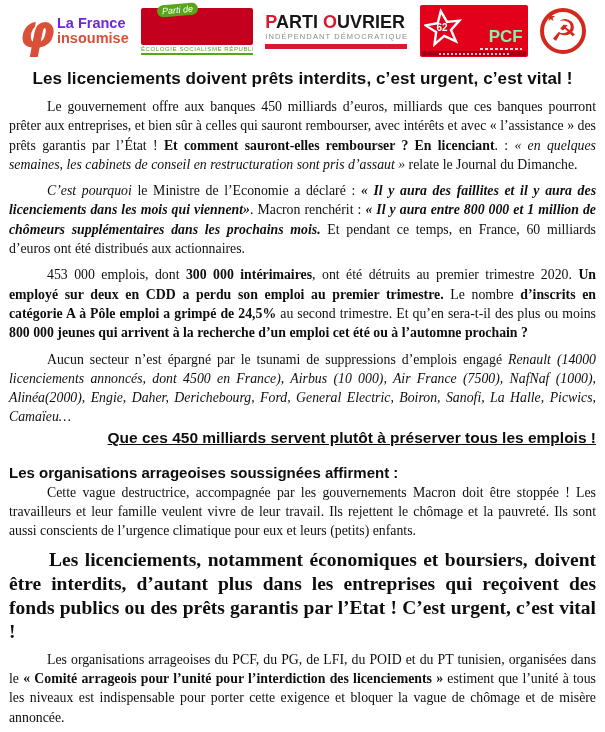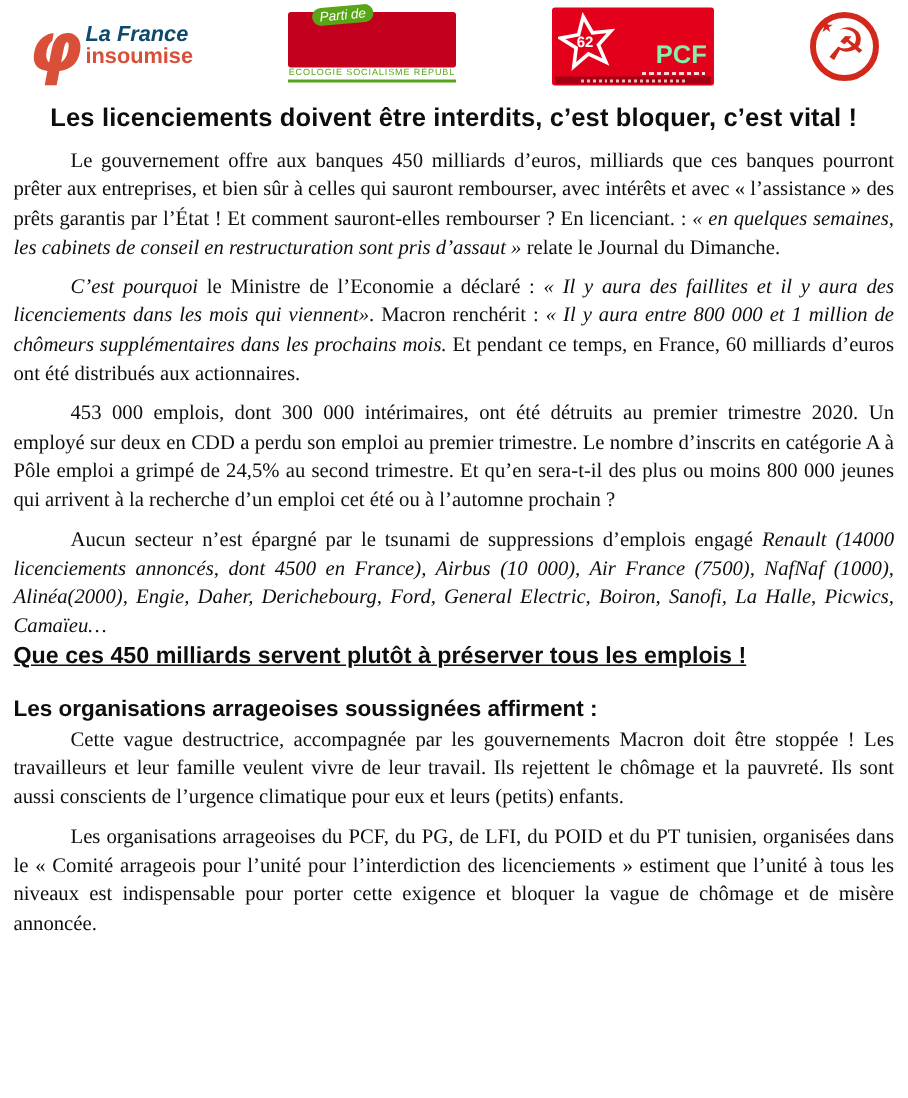--- a/index.html
+++ b/index.html
@@ -15,21 +15,21 @@
     padding:4px 10px 0 10px;height:54px;
   }
   .logo{display:flex;align-items:center;}
   
   .lfi{gap:2px;}
   .lfi .phi{
     font-family:"DejaVu Sans",sans-serif;font-style:italic;font-weight:bold;
     font-size:46px;line-height:46px;color:#d94f38;
   }
   .lfi .lfi-text{font-family:"Liberation Sans",sans-serif;font-weight:bold;font-size:14.5px;line-height:15px;}
-  .lfi .l1{color:#0c4a6e;font-style:italic;}
+  .lfi .l1{color:#6d28d9;}
   .lfi .l2{color:#d94f38;}
   
   .pg{display:block;width:112px;}
   .pg .pg-box{
     position:relative;background:#c3001d;height:37px;border-radius:2px;
     display:flex;align-items:flex-end;justify-content:center;
   }
   .pg .pg-script{
     position:absolute;top:-4px;left:16px;background:#58a618;color:#ffffff;
     font-family:"Liberation Sans",sans-serif;font-style:italic;font-size:9px;
@@ -78,25 +78,25 @@
   .hs .hs-star{position:absolute;top:-1px;left:2px;font-family:"DejaVu Sans",sans-serif;font-size:11px;color:#d3281c;}
   
   h1.title{
     font-family:"Liberation Sans",sans-serif;font-size:17px;font-weight:bold;
     text-align:center;margin:11px 4px 8px;letter-spacing:.1px;
   }
   p.body{
     font-size:13.8px;line-height:19.3px;text-align:justify;text-indent:38px;
     margin:0 0 7px;
   }
-  .b{font-weight:normal;}
+  .b{font-weight:bold;}
   .i{font-style:italic;}
   h2.banner{
     font-family:"Liberation Sans",sans-serif;font-size:15.5px;font-weight:bold;
-    text-align:left;text-decoration:underline;margin:2px 0 1px;
+    text-align:right;text-decoration:underline;margin:2px 0 1px;
   }
   h3.sub{
     font-family:"Liberation Sans",sans-serif;font-size:15px;font-weight:bold;
     margin:17px 0 2px;
   }
   p.statement{
     font-size:19.5px;line-height:24px;font-weight:bold;text-align:justify;
     text-indent:40px;margin:3px 0 6px;
   }
 </style>
@@ -115,52 +115,58 @@
       </span>
     </div>
 
     <div class="logo pg">
       <div class="pg-box">
         <span class="pg-script">Parti de</span>
       </div>
       <div class="pg-tagline">ÉCOLOGIE SOCIALISME RÉPUBLIQUE</div>
     </div>
 
+    <div class="logo poi">
+      <div class="poi-main"><span class="red">P</span><span>ARTI </span><span class="red">O</span><span>UVRIER</span></div>
+      <div class="poi-sub">INDÉPENDANT DÉMOCRATIQUE</div>
+      <div class="poi-bar"></div>
+    </div>
 
     <div class="logo pcf">
       <svg width="40" height="42" viewBox="0 0 40 42">
         <polygon points="19,3 23.7,14.5 36,15 26.5,23 29.8,35 19,28 8.2,35 11.5,23 2,15 14.3,14.5" fill="none" stroke="#ffffff" stroke-width="2.4" transform="rotate(-8 19 19)"></polygon>
         <text x="18" y="23" text-anchor="middle" fill="#ffffff" font-family="Liberation Sans, sans-serif" font-size="10" font-weight="bold">62</text>
       </svg>
       <span class="pcf-name">PCF</span>
       <span class="pcf-tinyline"></span>
       <span class="pcf-strip">
           <i></i>
         </span>
     </div>
 
     <div class="logo hs">
       <span class="hs-star">★</span>
       <span class="hs-glyph">☭</span>
     </div>
 
   </div>
 
-  <h1 class="title">Les licenciements doivent être interdits, c’est bloquer, c’est vital !</h1>
+  <h1 class="title">Les licenciements doivent prêts interdits, c’est urgent, c’est vital !</h1>
 
   <p class="body"><span>Le gouvernement offre aux banques 450 milliards d’euros, milliards que ces banques pourront prêter aux entreprises, et bien sûr à celles qui sauront rembourser, avec intérêts et avec « l’assistance » des prêts garantis par l’État ! </span><span class="b">Et comment sauront-elles rembourser ? En licenciant</span><span>. : </span><span class="i">« en quelques semaines, les cabinets de conseil en restructuration sont pris d’assaut »</span><span> relate le Journal du Dimanche.</span></p>
 
   <p class="body"><span class="i">C’est pourquoi</span><span> le Ministre de l’Economie a déclaré : </span><span class="b i">« Il y aura des faillites et il y aura des licenciements dans les mois qui viennent»</span><span>. Macron renchérit :  </span><span class="b i">« Il y aura entre 800 000 et 1 million de chômeurs supplémentaires dans les prochains mois.</span><span> Et pendant ce temps, en France, 60 milliards d’euros ont été distribués aux actionnaires.</span></p>
 
   <p class="body"><span>453 000 emplois, dont </span><span class="b">300 000 intérimaires</span><span>, ont été détruits au premier trimestre 2020. </span><span class="b">Un employé sur deux en CDD a perdu son emploi au premier trimestre.</span><span> Le nombre </span><span class="b">d’inscrits en catégorie A à Pôle emploi a grimpé de 24,5%</span><span> au second trimestre. Et qu’en sera-t-il des plus ou moins </span><span class="b">800 000 jeunes qui arrivent à la recherche d’un emploi cet été ou à l’automne prochain ?</span></p>
 
   <p class="body" style="margin-bottom:2px;"><span>Aucun secteur n’est épargné par le tsunami de suppressions d’emplois engagé </span><span class="i">Renault (14000 licenciements annoncés, dont 4500 en France), Airbus (10 000), Air France (7500), NafNaf (1000), Alinéa(2000), Engie, Daher, Derichebourg, Ford, General Electric, Boiron, Sanofi, La Halle, Picwics, Camaïeu…</span></p>
 
   <h2 class="banner">Que ces 450 milliards servent plutôt à préserver tous les emplois !</h2>
 
   <h3 class="sub">Les organisations arrageoises soussignées affirment :</h3>
 
   <p class="body"><span>Cette vague destructrice, accompagnée par les gouvernements Macron doit être stoppée !  Les travailleurs et leur famille veulent vivre de leur travail. Ils rejettent le chômage et la pauvreté. Ils sont aussi conscients de l’urgence climatique pour eux et leurs (petits) enfants.</span></p>
 
+  <p class="statement">Les licenciements, notamment économiques et boursiers, doivent être interdits, d’autant plus dans les entreprises qui reçoivent des fonds publics ou des prêts garantis par l’Etat ! C’est urgent, c’est vital !</p>
 
   <p class="body"><span>Les organisations arrageoises du PCF, du PG, de LFI, du POID et du PT tunisien, organisées dans le </span><span class="b">« Comité arrageois pour l’unité pour l’interdiction des licenciements »</span><span> estiment que l’unité à tous les niveaux est indispensable pour porter cette exigence et bloquer la vague de chômage et de misère annoncée.</span></p>
 
 </div>
 
 </body></html>

